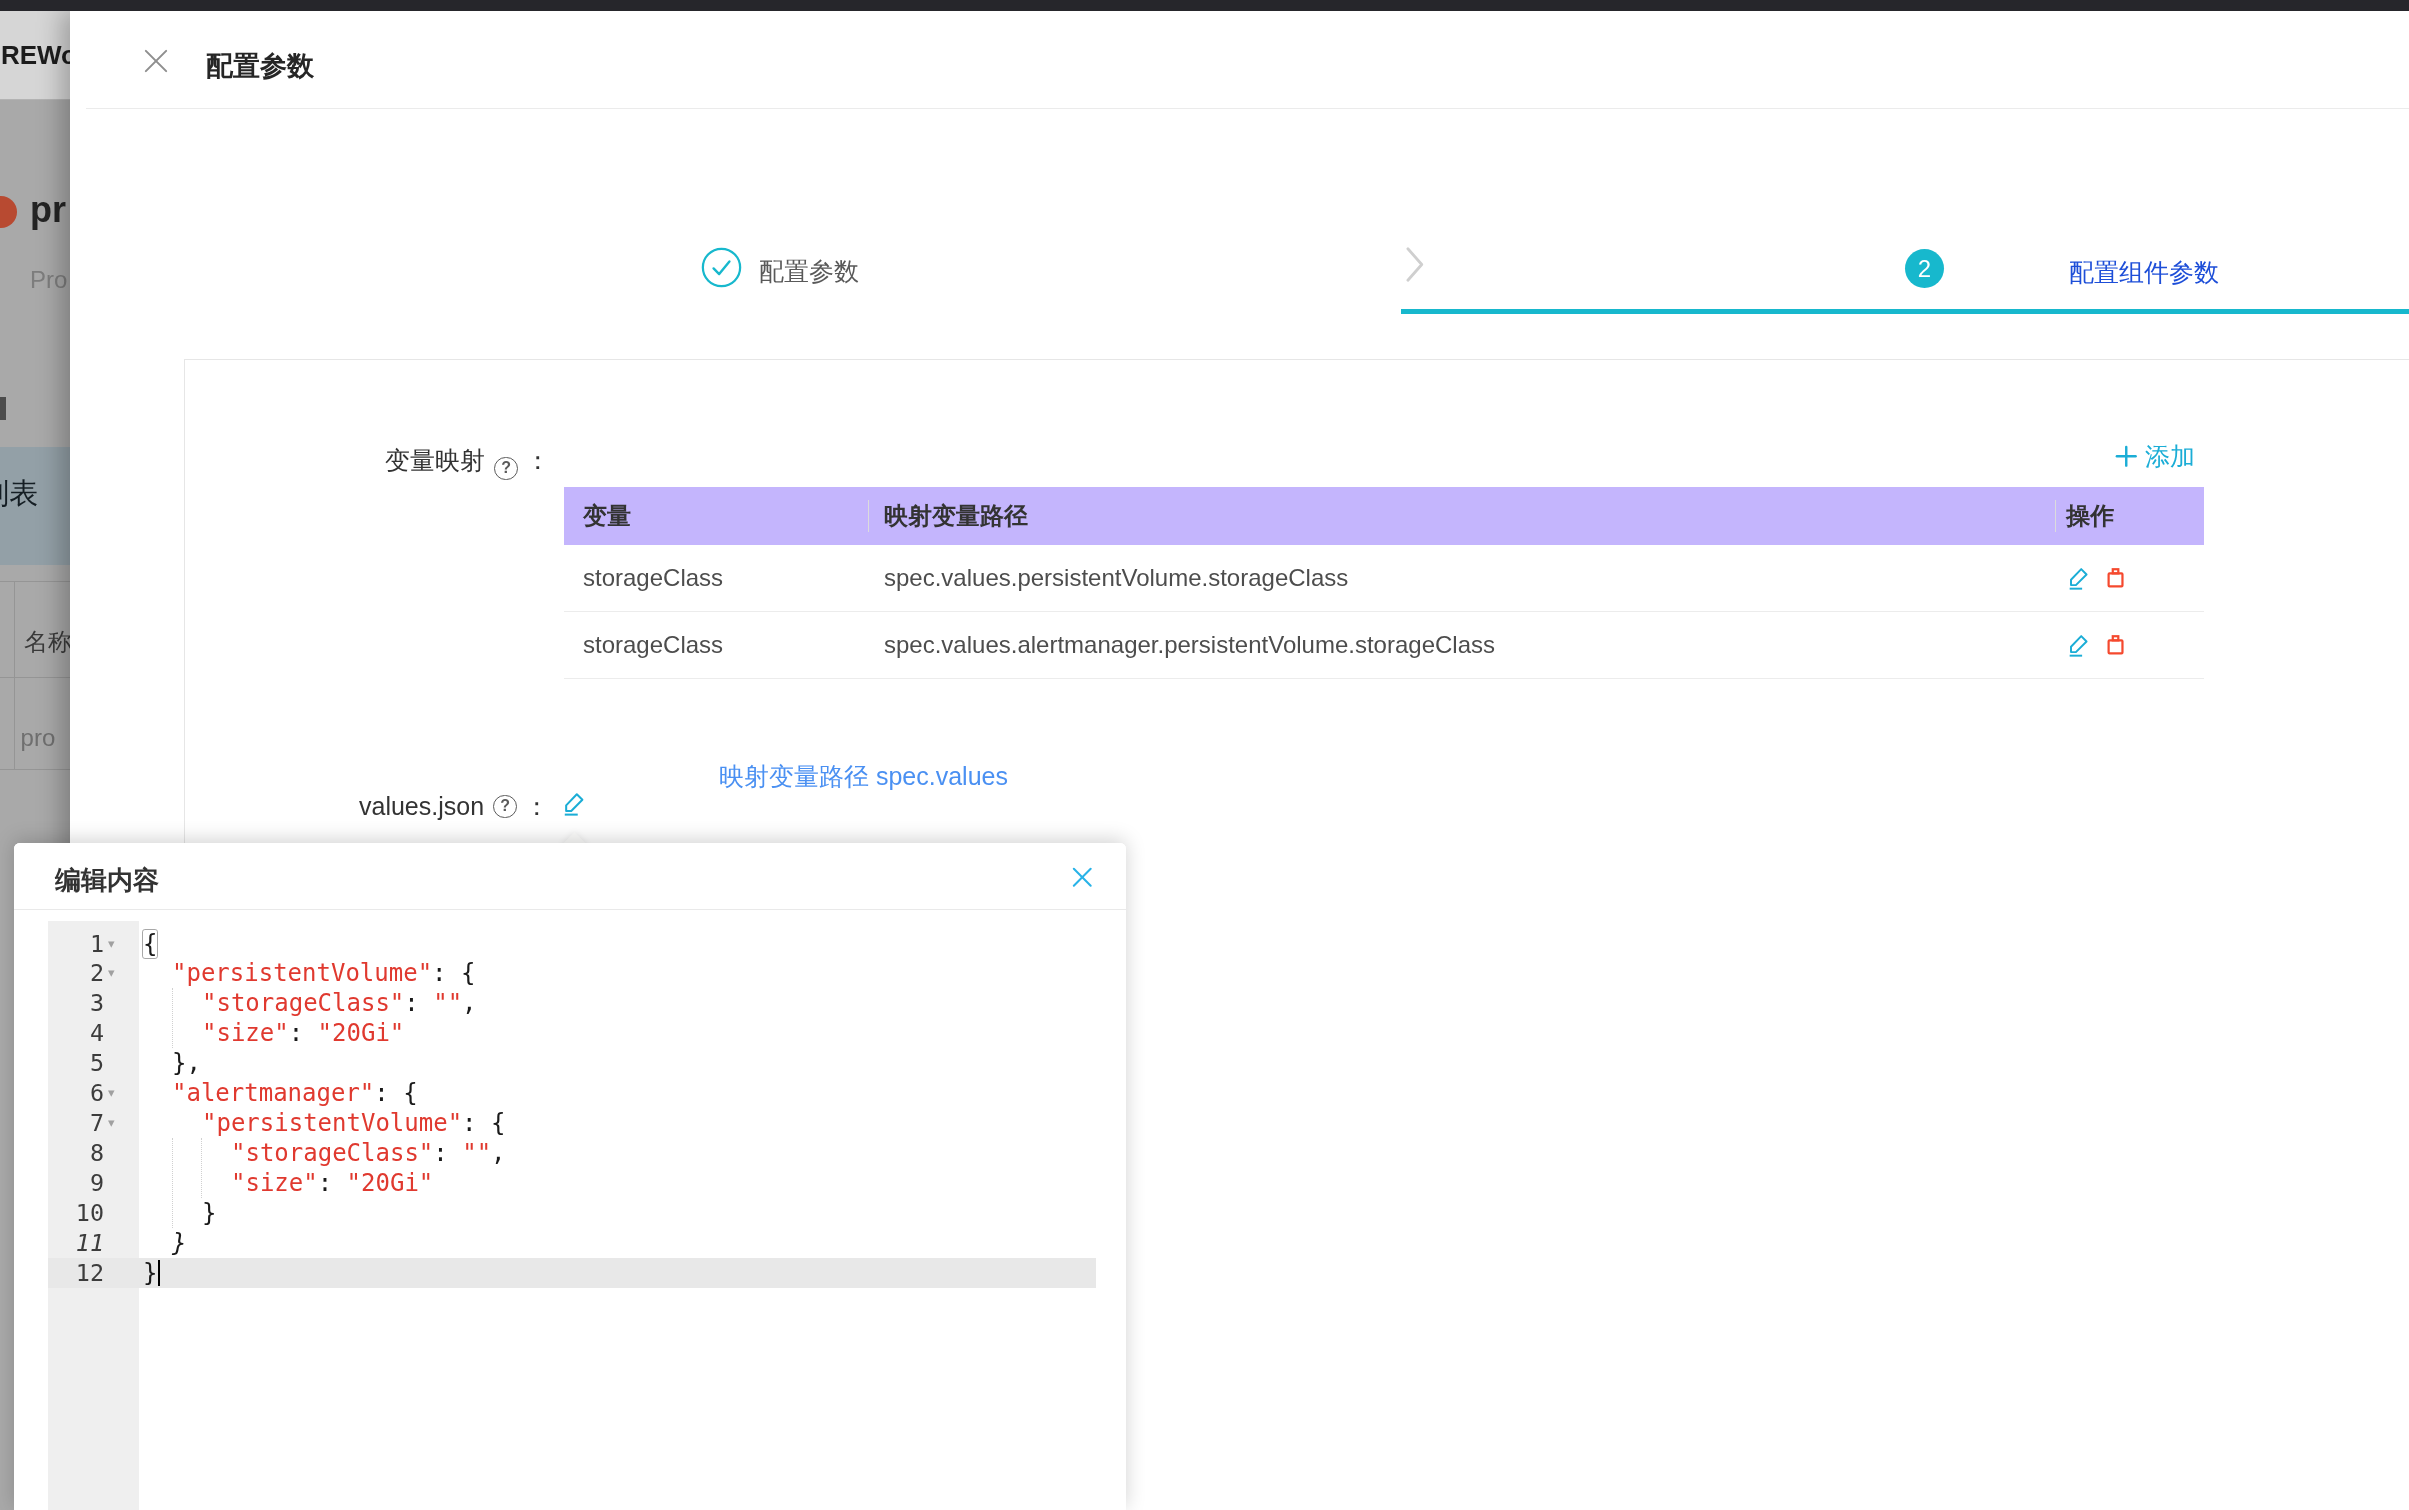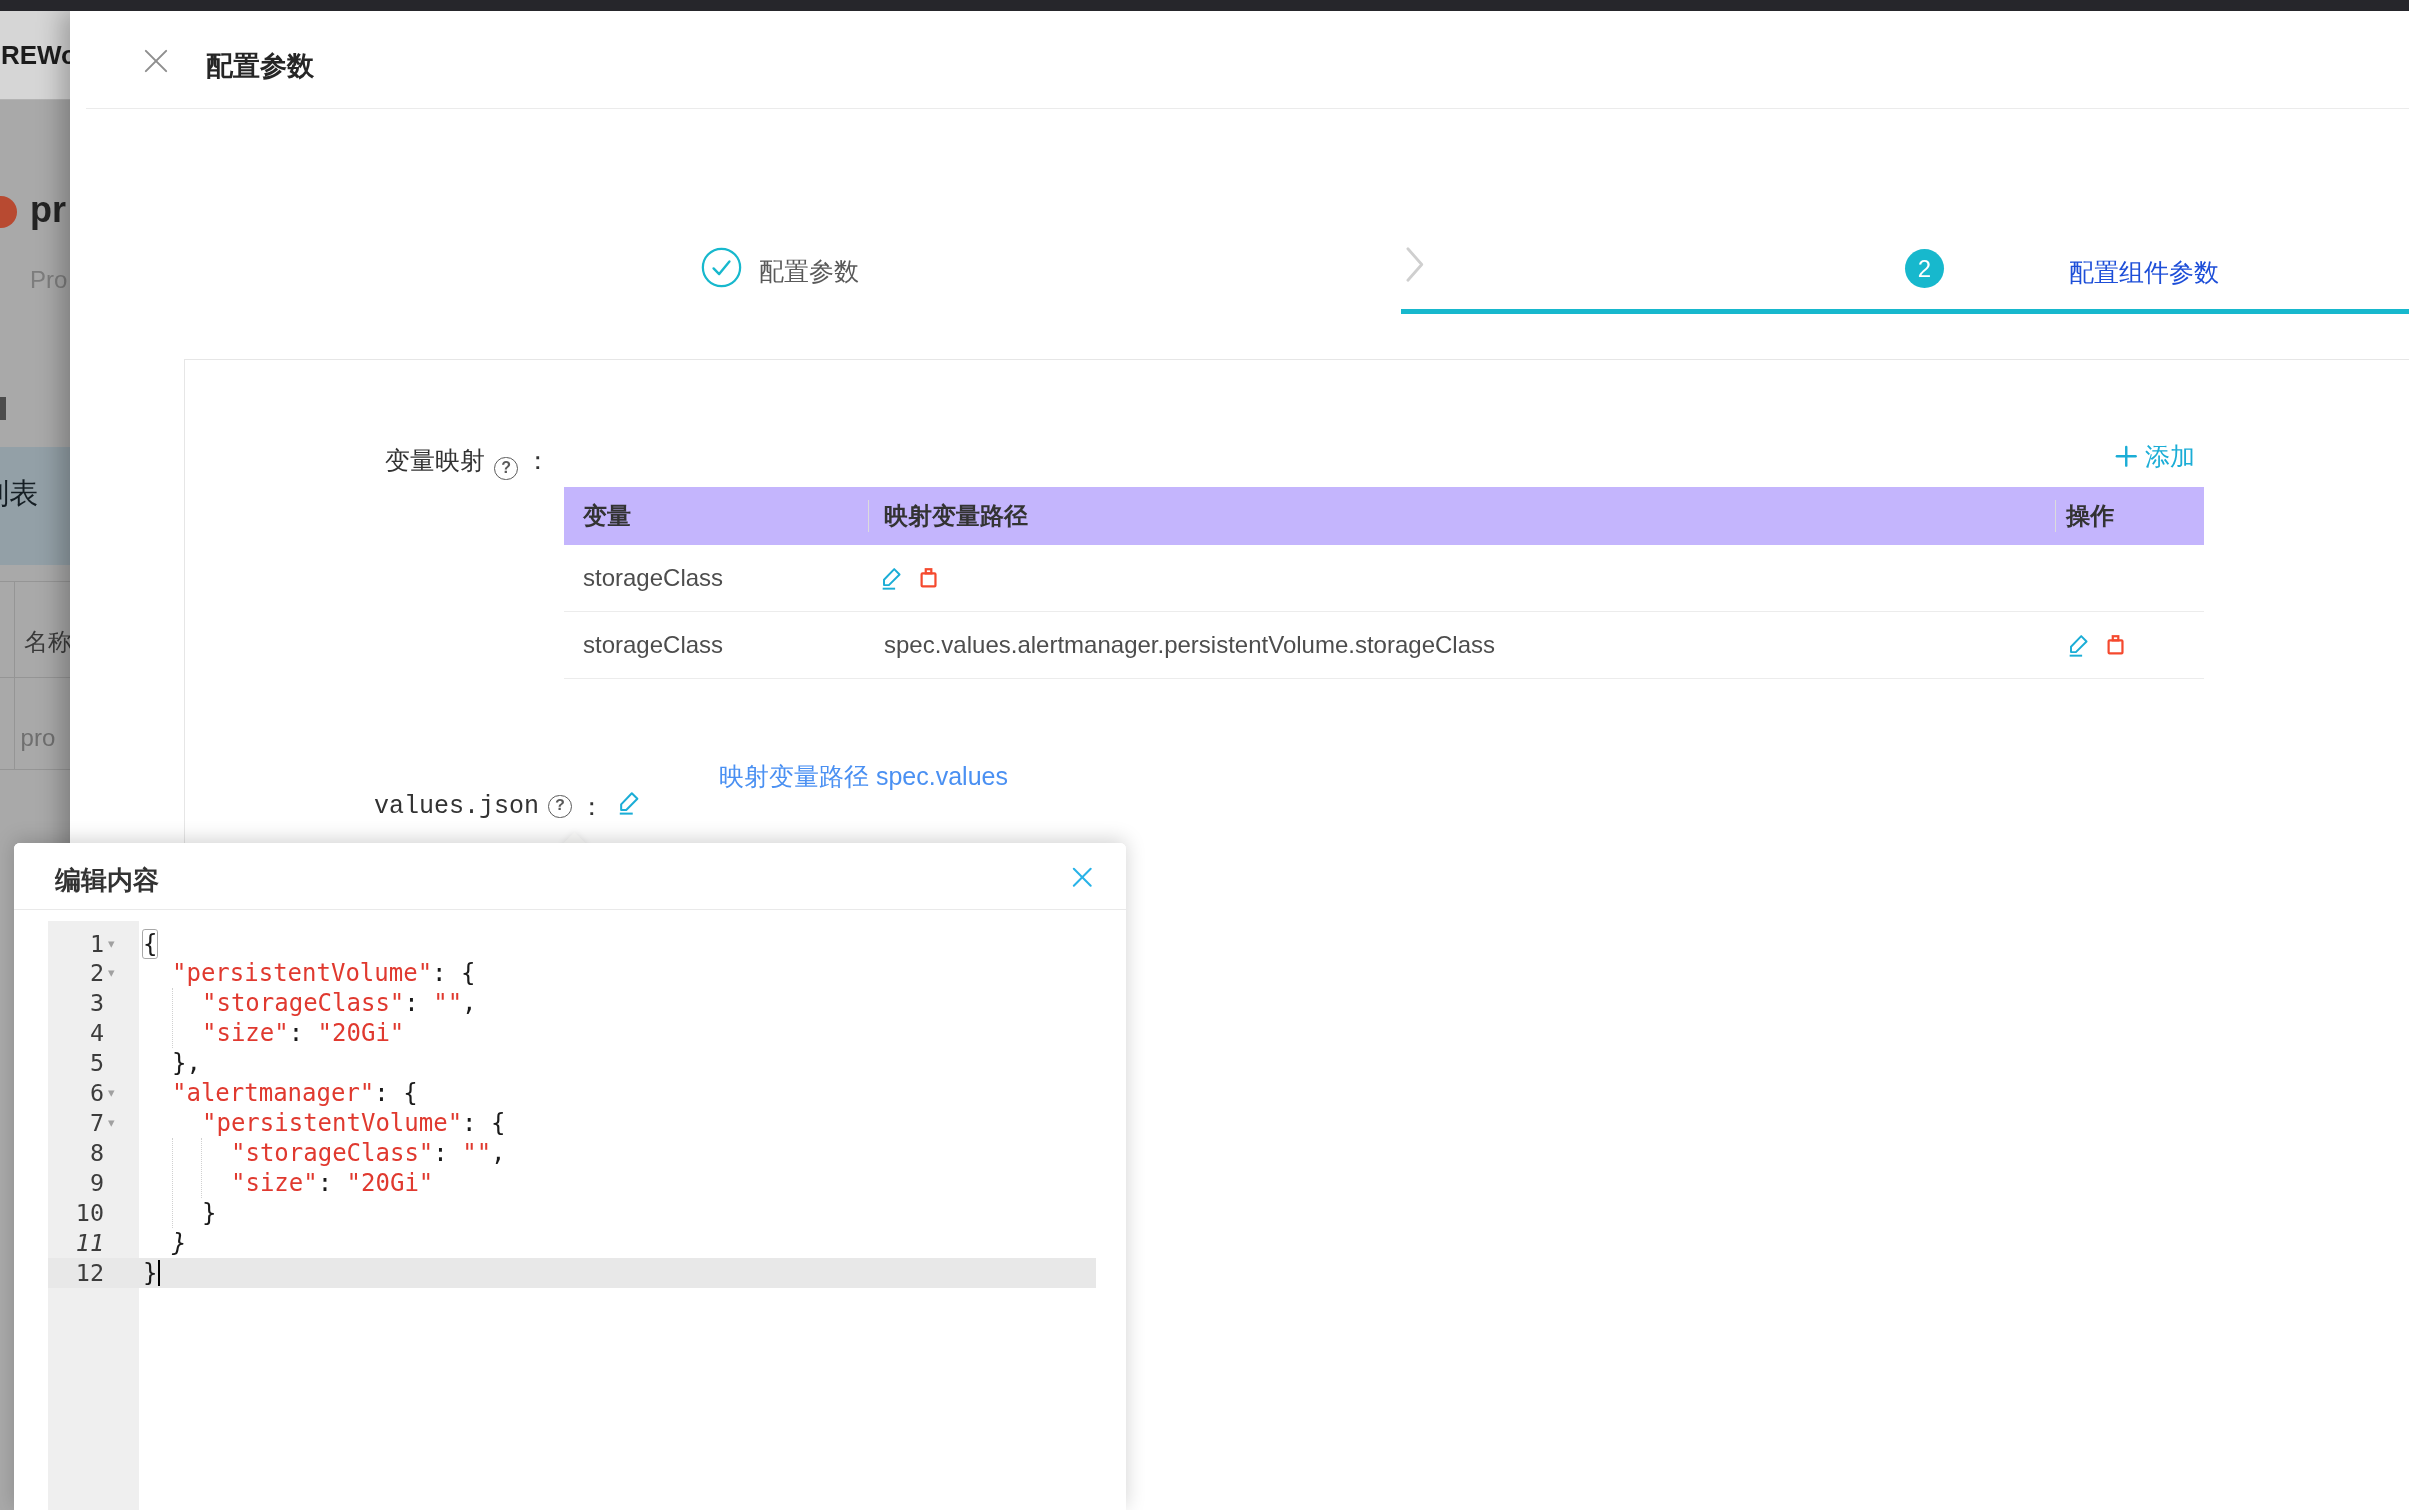--- a/index.html
+++ b/index.html
@@ -63,21 +63,21 @@
   .vm-thead .c3{width:149px;padding-left:11.2px;}
   .vm-thead .divider{position:absolute;top:13px;height:32px;width:0;border-left:0.9px solid #dcdcdc;}
   .vm-row{display:flex;align-items:center;height:67px;border-bottom:0.9px solid #ececec;background:#fff;}
   .vm-row .c1{width:304px;padding-left:19px;}
   .vm-row .c2{width:1187px;padding-left:16px;}
   .vm-row .c3{width:149px;padding-left:12px;display:flex;align-items:center;gap:13px;}
   .icon-btn{width:24px;height:24px;cursor:pointer;display:inline-block;}
 
   .map-link{position:absolute;left:649px;top:729px;font-size:25px;color:var(--link-blue);cursor:pointer;white-space:nowrap;margin-top:20px;}
 
-  .vj-row{position:absolute;left:304px;top:779px;font-size:25px;color:#333;display:flex;align-items:center;font-family:Liberation Mono, monospace;}
+  .vj-row{position:absolute;left:289px;top:779px;font-size:25px;color:#333;display:flex;align-items:center;}
   .vj-pencil{margin-left:13px;cursor:pointer;}
 
   
   .popup{position:absolute;left:14px;top:843px;width:1112px;height:667px;z-index:10;}
   .popup-arrow{position:absolute;left:551px;top:-7.5px;width:19px;height:19px;background:#fcfcfb;
                transform:rotate(45deg);box-shadow:0 0 7.5px rgba(0,0,0,.08);z-index:0;}
   .popup-body{position:absolute;inset:0;background:#fff;border-radius:5.6px 5.6px 0 0;z-index:1;
               box-shadow:0 -2.8px 20.6px rgba(0,0,0,.18);overflow:hidden;}
   .popup-header{position:absolute;left:0;top:0;width:100%;height:67px;border-bottom:0.9px solid #e9e9e9;background:#fff;}
   .popup-title{position:absolute;left:41px;top:19.7px;font-size:26px;font-weight:600;color:#333;}
@@ -172,20 +172,21 @@
       <div class="vm-thead">
         <div class="c1">变量</div>
         <div class="c2">映射变量路径</div>
         <div class="c3">操作</div>
         <div class="divider" style="left:304px"></div>
         <div class="divider" style="left:1491px"></div>
       </div>
       <div id="vm-rows">
           <div class="vm-row">
             <div class="c1">storageClass</div>
+     <div class="c2">spec.values.persistentVolume.storageClass</div>
      <div class="c3">
        <span class="icon-btn">
          <svg width="24" height="24" viewBox="0 0 27 27">
                   <g stroke="#1badd6" stroke-width="2.2" fill="none" stroke-linejoin="round">
                     <path d="M15 5.5 L21 11.5 L9 23.5 L3.5 23.5 L3.5 17.5 Z" transform="translate(1,-2)"></path>
                     <line x1="3" y1="25.5" x2="17" y2="25.5"></line>
                   </g>
                 </svg>
        </span>
        <span class="icon-btn">

